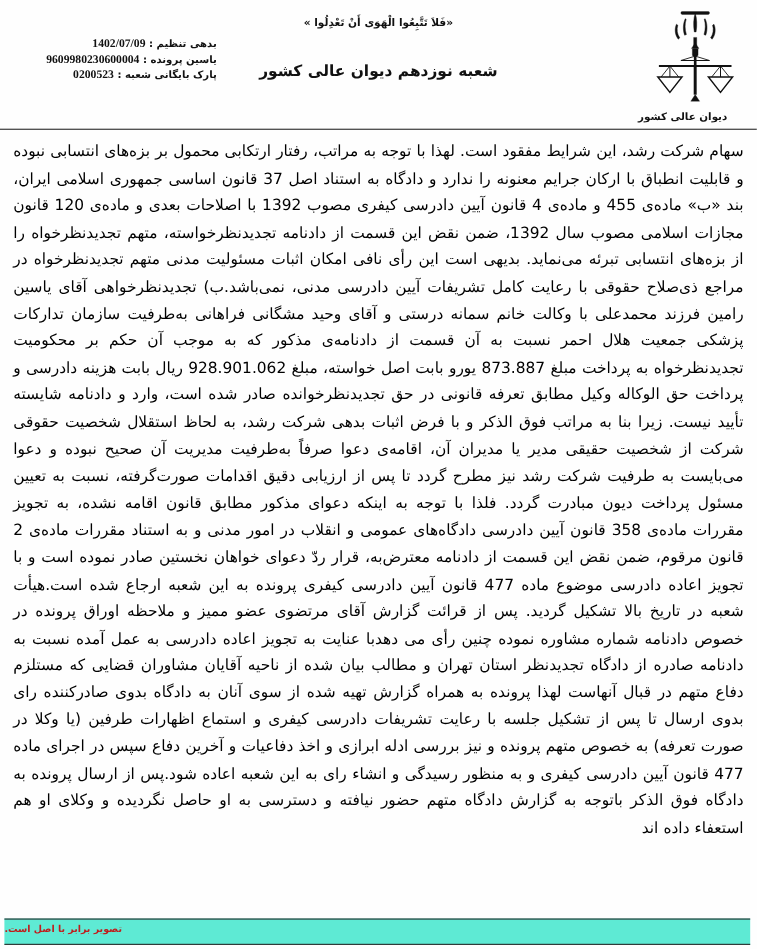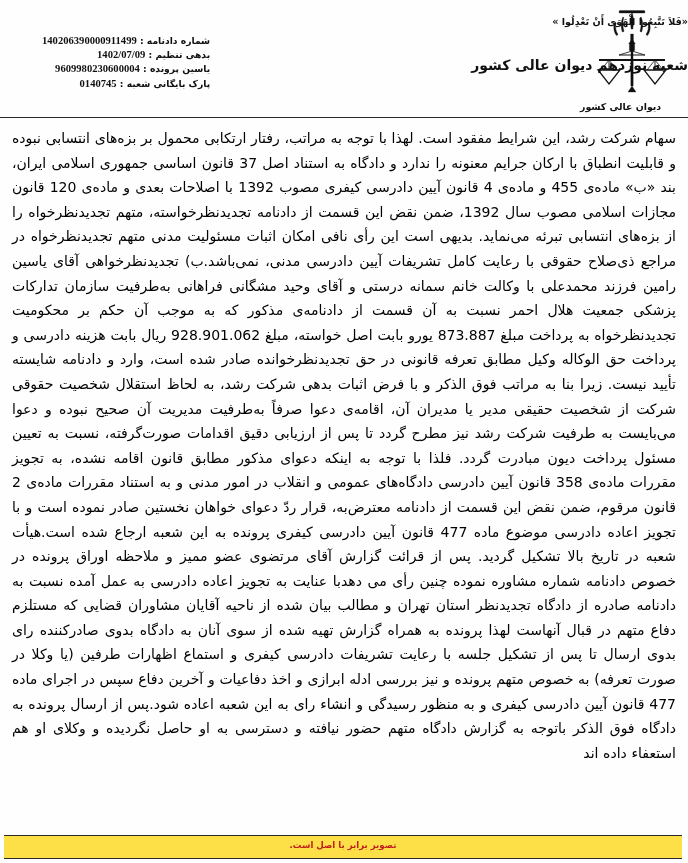--- a/index.html
+++ b/index.html
@@ -58,20 +58,21 @@
     font-size: 10.6px;
     direction: ltr;
     unicode-bidi: embed;
   }
 
   .header-center {
     position: absolute;
     top: 16px;
     left: 0;
     right: 0;
+    text-align: center;
     width: 688px;
   }
   .verse {
     font-size: 9.6px;
     font-weight: bold;
     color: #111;
     letter-spacing: 0.2px;
     margin: 0 0 30px 0;
     font-family: "DejaVu Sans", sans-serif;
   }
@@ -127,22 +128,22 @@
 
   
   .footer {
     position: absolute;
     bottom: 4px;
     left: 4px;
     right: 6px;
     border-top: 1.2px solid #2a2a2a;
     border-bottom: 1.2px solid #2a2a2a;
     padding: 4px 0 5px 0;
-    text-align: center;
-    background: #fde047;
+    text-align: left;
+    background: #5eead4;
   }
   .footer-certify {
     font-size: 8.6px;
     font-weight: bold;
     color: #c01c1c;
     margin-bottom: 3px;
   }
   .footer-address {
     font-size: 9.1px;
     font-weight: bold;
@@ -158,35 +159,31 @@
   }
 </style>
 </head>
 <body>
 
 <div class="page">
 
   <div class="header">
 
     <div class="header-meta">
-      <div class="meta-row">
-        <span class="meta-label">شماره دادنامه :</span>
-        <span class="meta-value">140206390000911499</span>
-      </div>
       <div class="meta-row">
         <span class="meta-label">بدهی تنظیم :</span>
         <span class="meta-value">1402/07/09</span>
       </div>
       <div class="meta-row">
         <span class="meta-label">یاسین پرونده :</span>
         <span class="meta-value">9609980230600004</span>
       </div>
       <div class="meta-row">
         <span class="meta-label">پارک بایگانی شعبه :</span>
-        <span class="meta-value">0140745</span>
+        <span class="meta-value">0200523</span>
       </div>
     </div>
 
     <div class="header-center">
       <div class="verse">«فَلاَ تَتَّبِعُوا الْهَوَى أَنْ تَعْدِلُوا »</div>
       <div class="branch-title">شعبه نوزدهم دیوان عالی کشور</div>
     </div>
 
     <div class="emblem">
       <svg width="78" height="92" viewBox="0 0 78 92">

